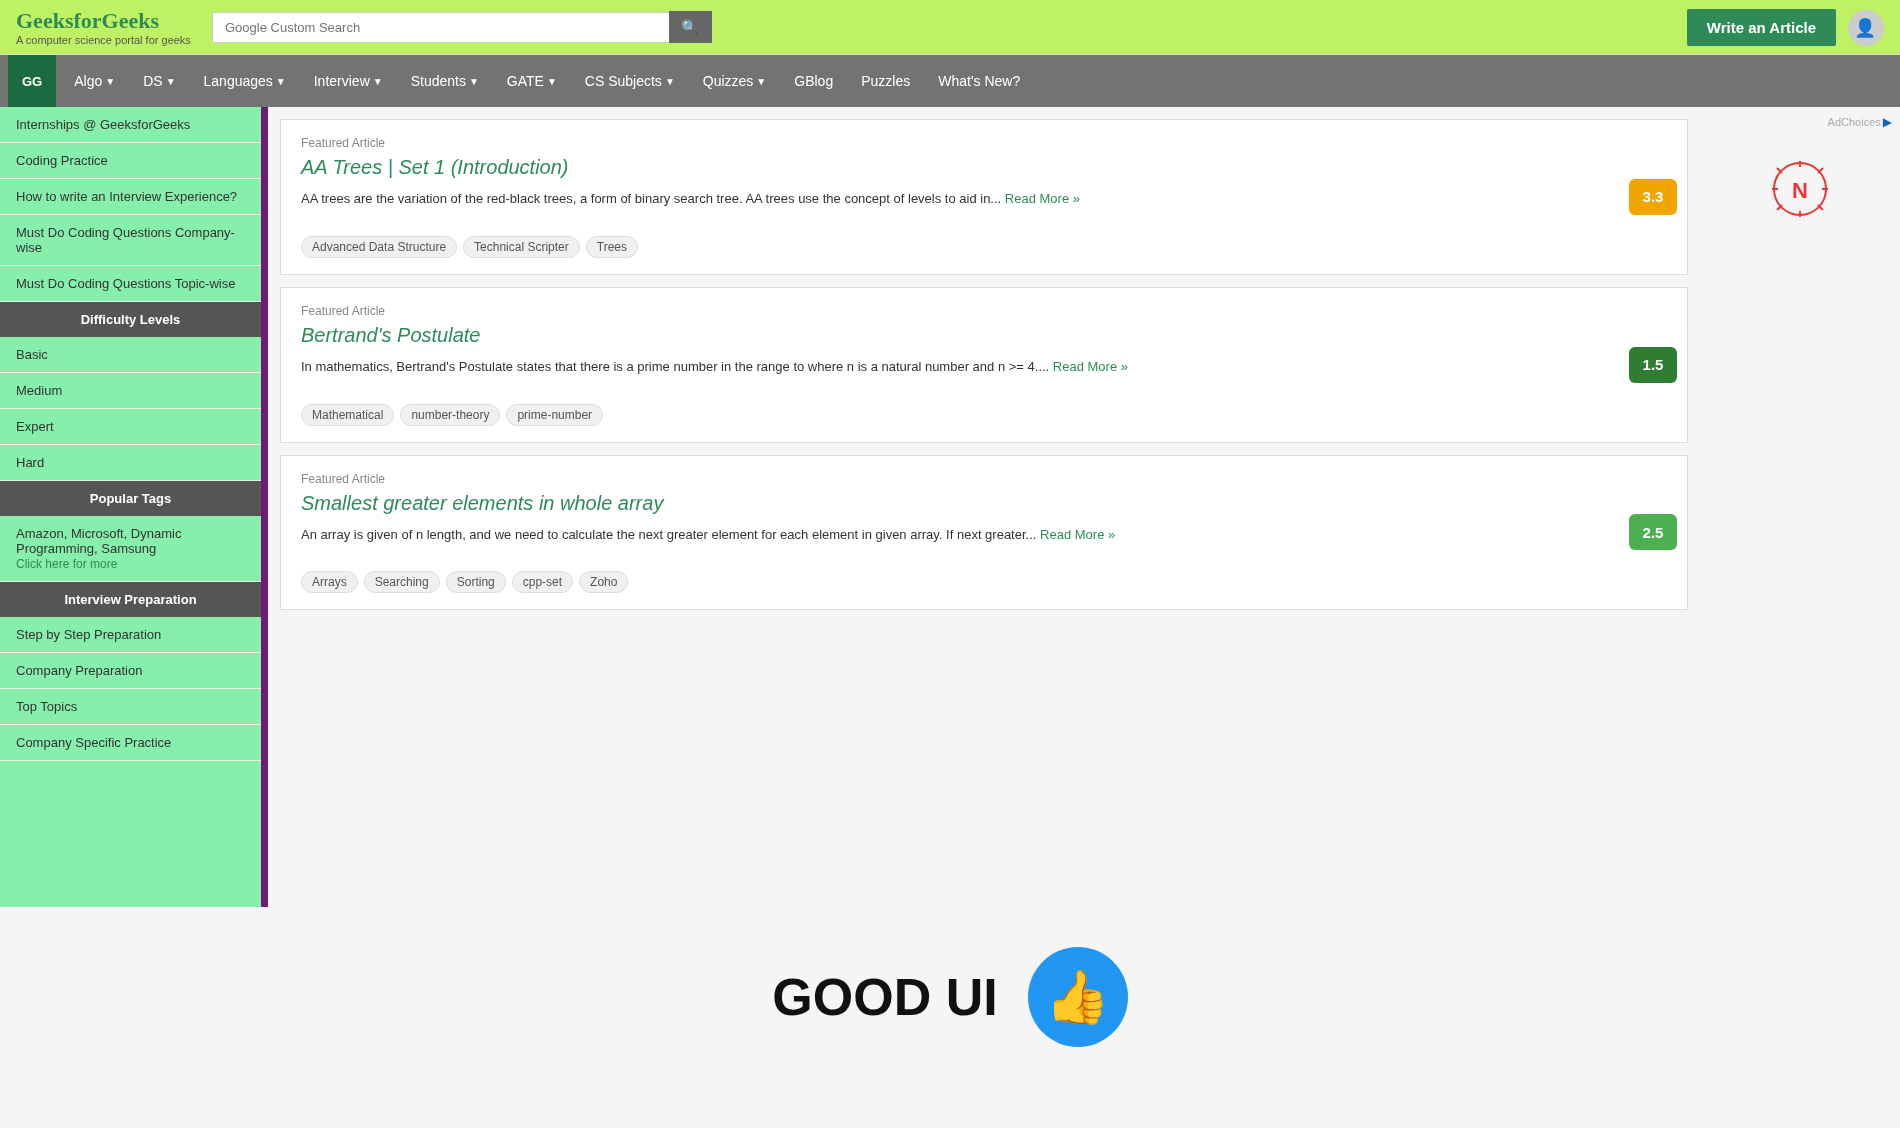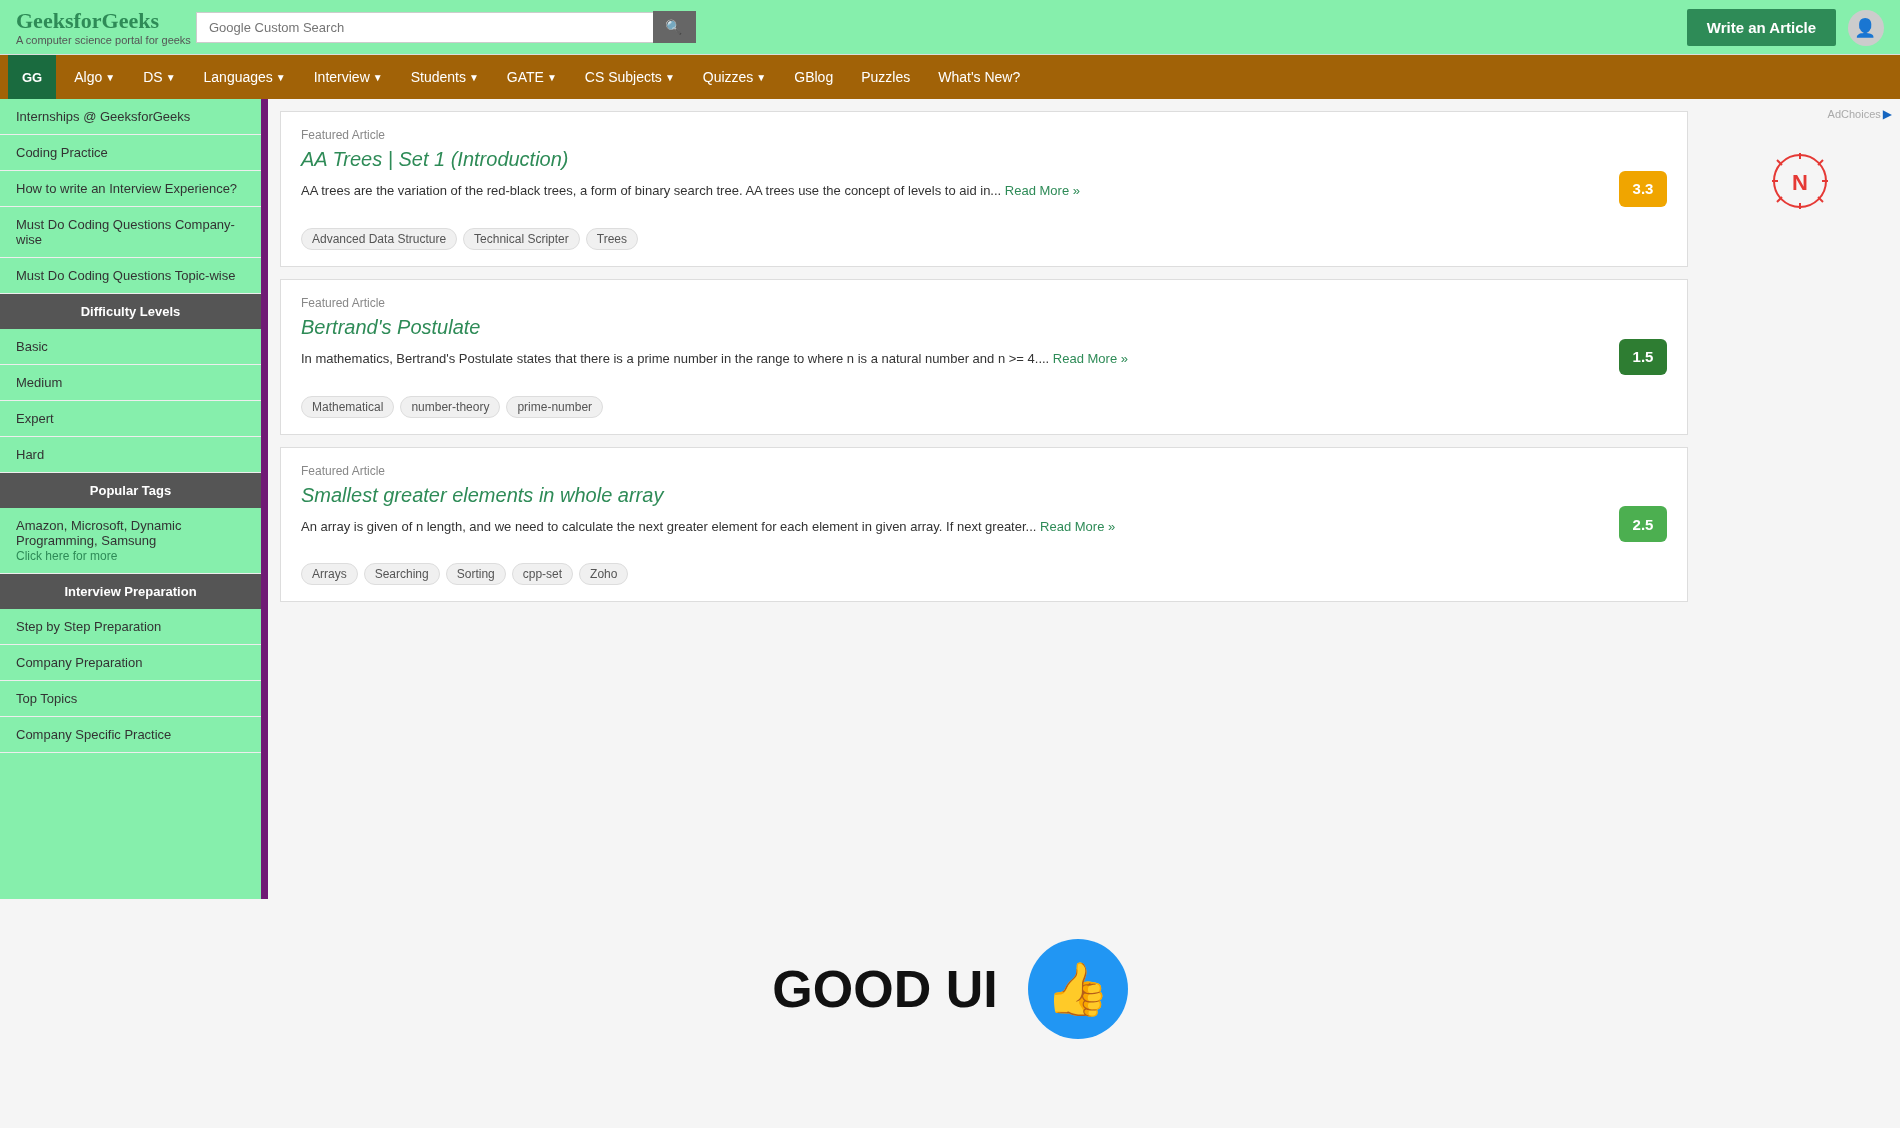--- a/index.html
+++ b/index.html
@@ -3,22 +3,23 @@
   <meta charset="utf-8">
   <style>
     * { margin: 0; padding: 0; box-sizing: border-box; }
     body { font-family: Arial, sans-serif; background: #f5f5f5; font-size: 14px; }
 
     
     .header {
       display: flex;
       align-items: center;
       padding: 8px 16px;
-      background: #86efac;
+      background: #bef264;
       border-bottom: 1px solid #ddd;
+      gap: 16px;
     }
     .logo-area { display: flex; flex-direction: column; min-width: 180px; }
     .logo-text { color: #2e8b57; font-size: 22px; font-weight: bold; font-family: Georgia, serif; }
     .logo-sub { color: #555; font-size: 11px; }
     .search-area { flex: 1; display: flex; align-items: center; max-width: 500px; }
     .search-input {
       flex: 1;
       padding: 7px 12px;
       border: 1px solid #ccc;
       border-right: none;
@@ -52,25 +53,25 @@
       background: #ccc;
       display: flex;
       align-items: center;
       justify-content: center;
       color: #777;
       font-size: 18px;
     }
 
     
     .navbar {
-      background: #a16207;
+      background: #737373;
       display: flex;
       align-items: center;
       padding: 0 8px;
-      height: 44px;
+      height: 52px;
     }
     .nav-logo-box {
       background: #1a6b3f;
       color: white;
       font-size: 13px;
       font-weight: bold;
       padding: 0 14px;
       height: 100%;
       display: flex;
       align-items: center;
@@ -152,21 +153,21 @@
       border: 1px solid #ddd;
       border-radius: 12px;
       padding: 3px 10px;
       font-size: 12px;
       color: #555;
       cursor: pointer;
       margin-top: 16px;
     }
     .rating-badge {
       position: absolute;
-      right: 20px;
+      right: 10px;
       top: 50%;
       transform: translateY(-50%);
       border-radius: 6px;
       width: 48px;
       height: 36px;
       display: flex;
       align-items: center;
       justify-content: center;
       color: white;
       font-weight: bold;

